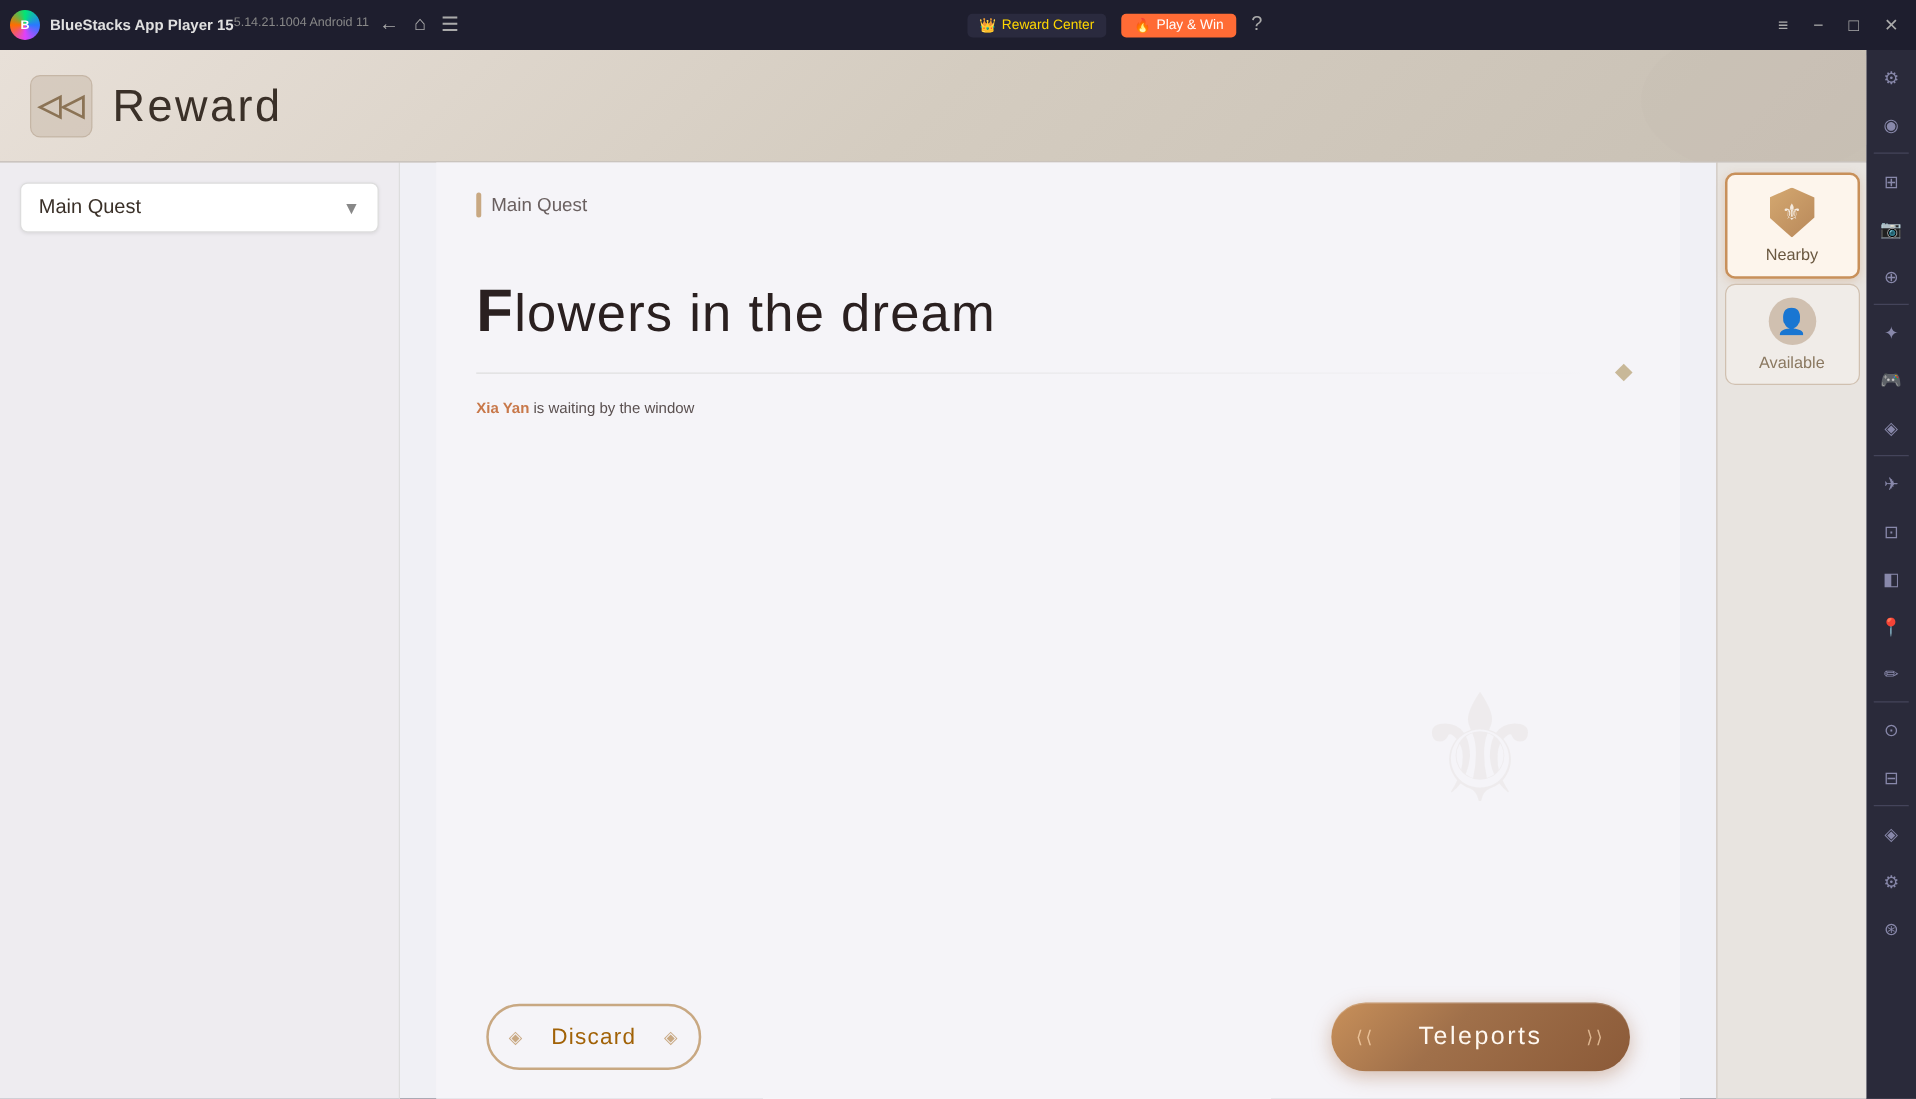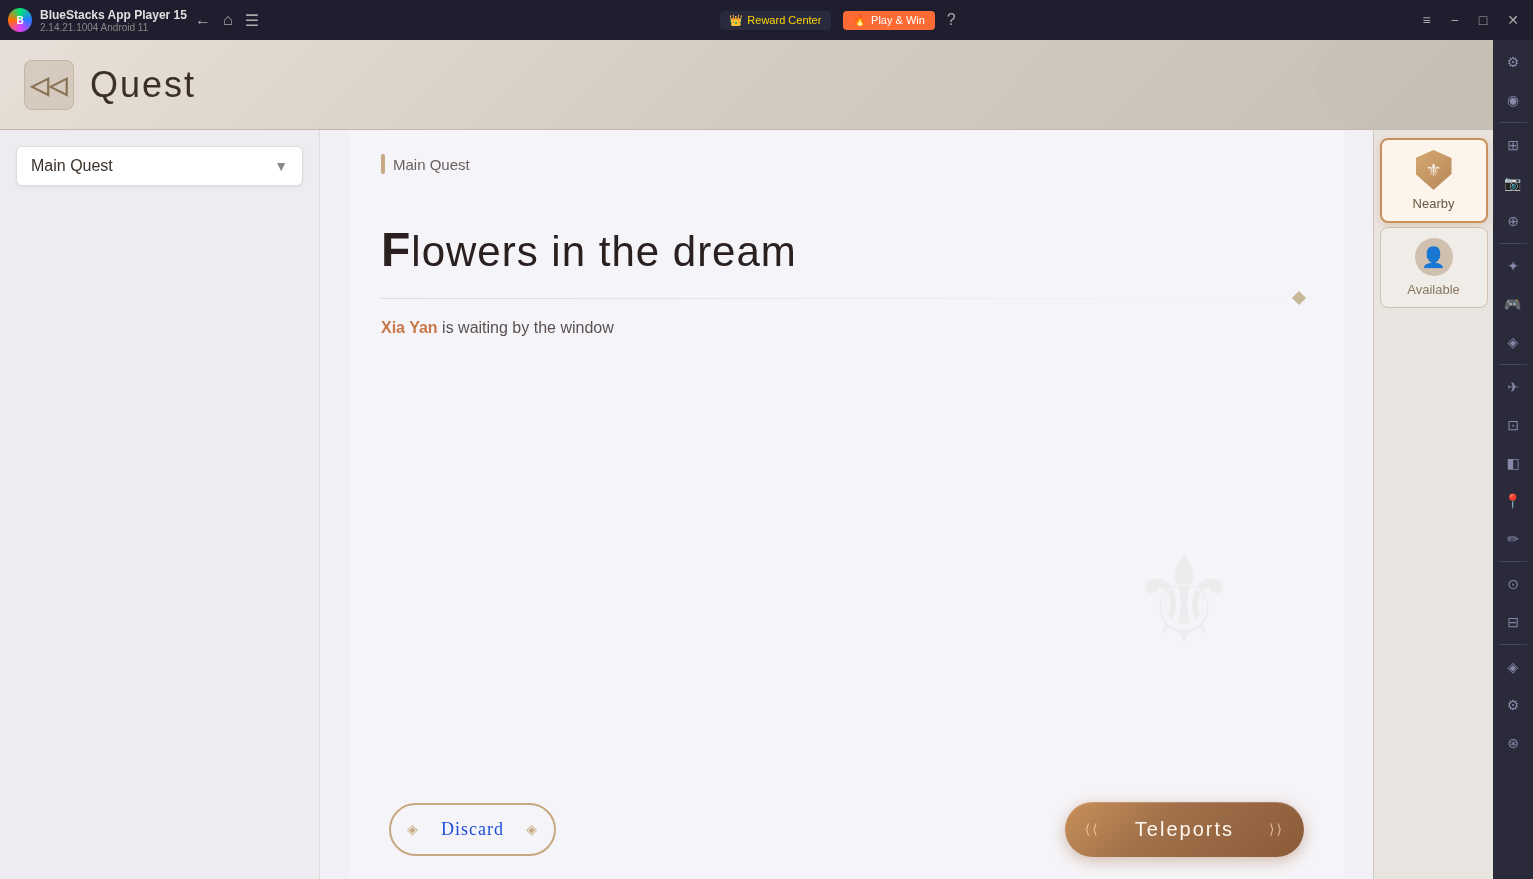--- a/index.html
+++ b/index.html
@@ -29,21 +29,21 @@
       gap: 8px;
     }
     .bluestacks-logo {
       width: 24px;
       height: 24px;
       border-radius: 50%;
       background: conic-gradient(from 0deg, #00e676, #2979ff, #e040fb, #ff6d00, #00e676);
       display: flex; align-items: center; justify-content: center;
       font-size: 10px; color: white; font-weight: bold;
     }
-    .app-info { display: flex; flex-direction: column; }
+    .app-info { display: flex; flex-direction: row; }
     .app-name { font-size: 12px; color: #e0e0e0; font-weight: 600; }
     .app-version { font-size: 10px; color: #888; }
     .title-bar-nav { display: flex; gap: 12px; align-items: center; }
     .nav-icon { color: #aaa; font-size: 16px; cursor: pointer; }
     .title-bar-center { display: flex; align-items: center; gap: 12px; }
     .reward-center {
       display: flex; align-items: center; gap: 4px;
       background: #2a2a3e; padding: 3px 10px; border-radius: 4px;
       font-size: 11px; color: #ffd700;
     }
@@ -205,21 +205,21 @@
       background: linear-gradient(to right, #ddd, transparent);
     }
     .divider-diamond {
       width: 10px; height: 10px;
       background: #c8b898;
       transform: rotate(45deg);
       margin: 0 8px;
     }
 
     .quest-npc-text {
-      font-size: 16px;
+      font-size: 12px;
       color: #5a5050;
     }
     .quest-npc-name {
       color: #c8784a;
       font-weight: 600;
     }
 
     
     .watermark {
       position: absolute;
@@ -246,25 +246,24 @@
       padding: 0 40px;
       background: #f5f4f8;
     }
 
     .discard-btn {
       background: transparent;
       border: 2px solid #c8a882;
       border-radius: 30px;
       padding: 14px 50px;
       font-size: 18px;
-      color: #1d4ed8;
+      color: #a16207;
       cursor: pointer;
       letter-spacing: 1px;
       position: relative;
-      font-family: Liberation Serif, serif;
     }
     .discard-btn::before {
       content: '◈';
       position: absolute;
       left: 16px;
       top: 50%; transform: translateY(-50%);
       color: #c8a882;
       font-size: 14px;
     }
     .discard-btn::after {
@@ -407,21 +406,21 @@
     }
   </style>
 </head>
 <body>
 
 <div class="title-bar">
   <div class="title-bar-left">
     <div class="bluestacks-logo">B</div>
     <div class="app-info">
       <span class="app-name">BlueStacks App Player 15</span>
-      <span class="app-version">2.14.21.1004  Android 11</span>
+      <span class="app-version">5.14.21.1004  Android 11</span>
     </div>
     <div class="title-bar-nav">
       <span class="nav-icon">←</span>
       <span class="nav-icon">⌂</span>
       <span class="nav-icon">☰</span>
     </div>
   </div>
   <div class="title-bar-center">
     <div class="reward-center">
       <span>👑</span>
@@ -442,21 +441,21 @@
 </div>
 
 <div class="main-container">
 
   <div class="app-area">
 
     <div class="quest-header">
       <div class="quest-back-btn">
         <span class="quest-back-icon">◁◁</span>
       </div>
-      <span class="quest-title-text">Quest</span>
+      <span class="quest-title-text">Reward</span>
     </div>
 
     <div class="quest-body">
 
       <div class="quest-left-panel">
         <div class="quest-type-selector">
           <span class="quest-type-label">Main Quest</span>
           <span class="dropdown-arrow">▼</span>
         </div>
       </div>

